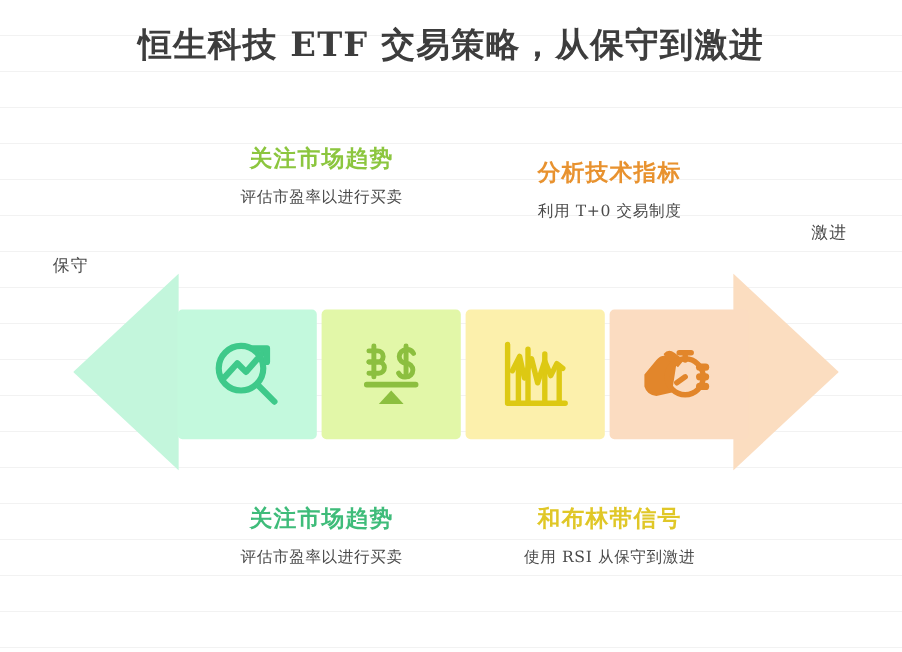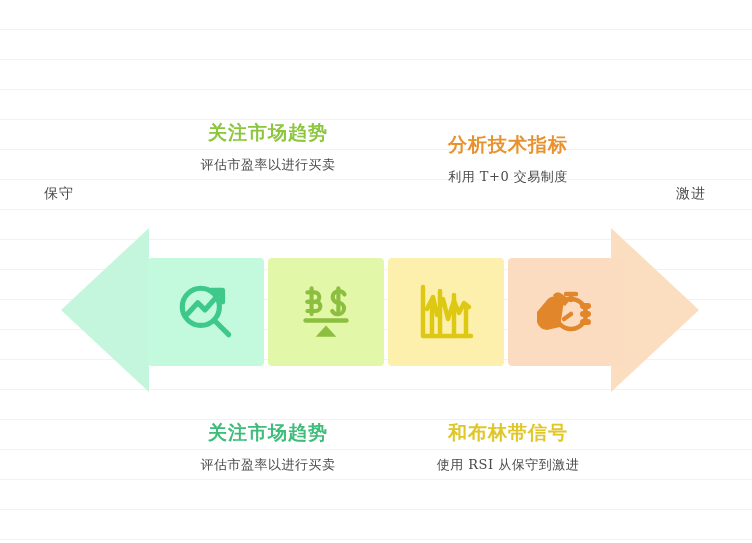--- a/index.html
+++ b/index.html
@@ -47,21 +47,21 @@
 
   
   .endpoint-label {
     position: absolute;
     top: 185px;
     font-family: "DejaVu Serif", serif;
     font-size: 14px;
     color: #4a4a4a;
     letter-spacing: 1px;
   }
-  #label-left  { left: 44px; }
+  #label-left  { left: 44px; margin-top: 28px; }
   #label-right { left: 676px; }
 
   
   .arrow {
     position: absolute;
     top: 228px;
     width: 88px;
     height: 164px;
   }
   #arrow-left  { left: 61px; }
@@ -112,20 +112,21 @@
   #callout-top-1    { left: 153px; top: 119px; }
   #callout-top-2    { left: 393px; top: 131px; }
   #callout-bottom-1 { left: 153px; top: 419px; }
   #callout-bottom-2 { left: 393px; top: 419px; }
 </style>
 </head>
 <body>
 
 <div id="canvas">
 
+  <div id="title">恒生科技 ETF 交易策略，从保守到激进</div>
 
   <div id="label-left" class="endpoint-label">保守</div>
   <div id="label-right" class="endpoint-label">激进</div>
 
   <div id="arrow-left" class="arrow">
     <svg width="88" height="164" viewBox="0 0 88 164">
       <polygon points="0,82 88,0 88,164" fill="#c3f6dc"></polygon>
     </svg>
   </div>
 

